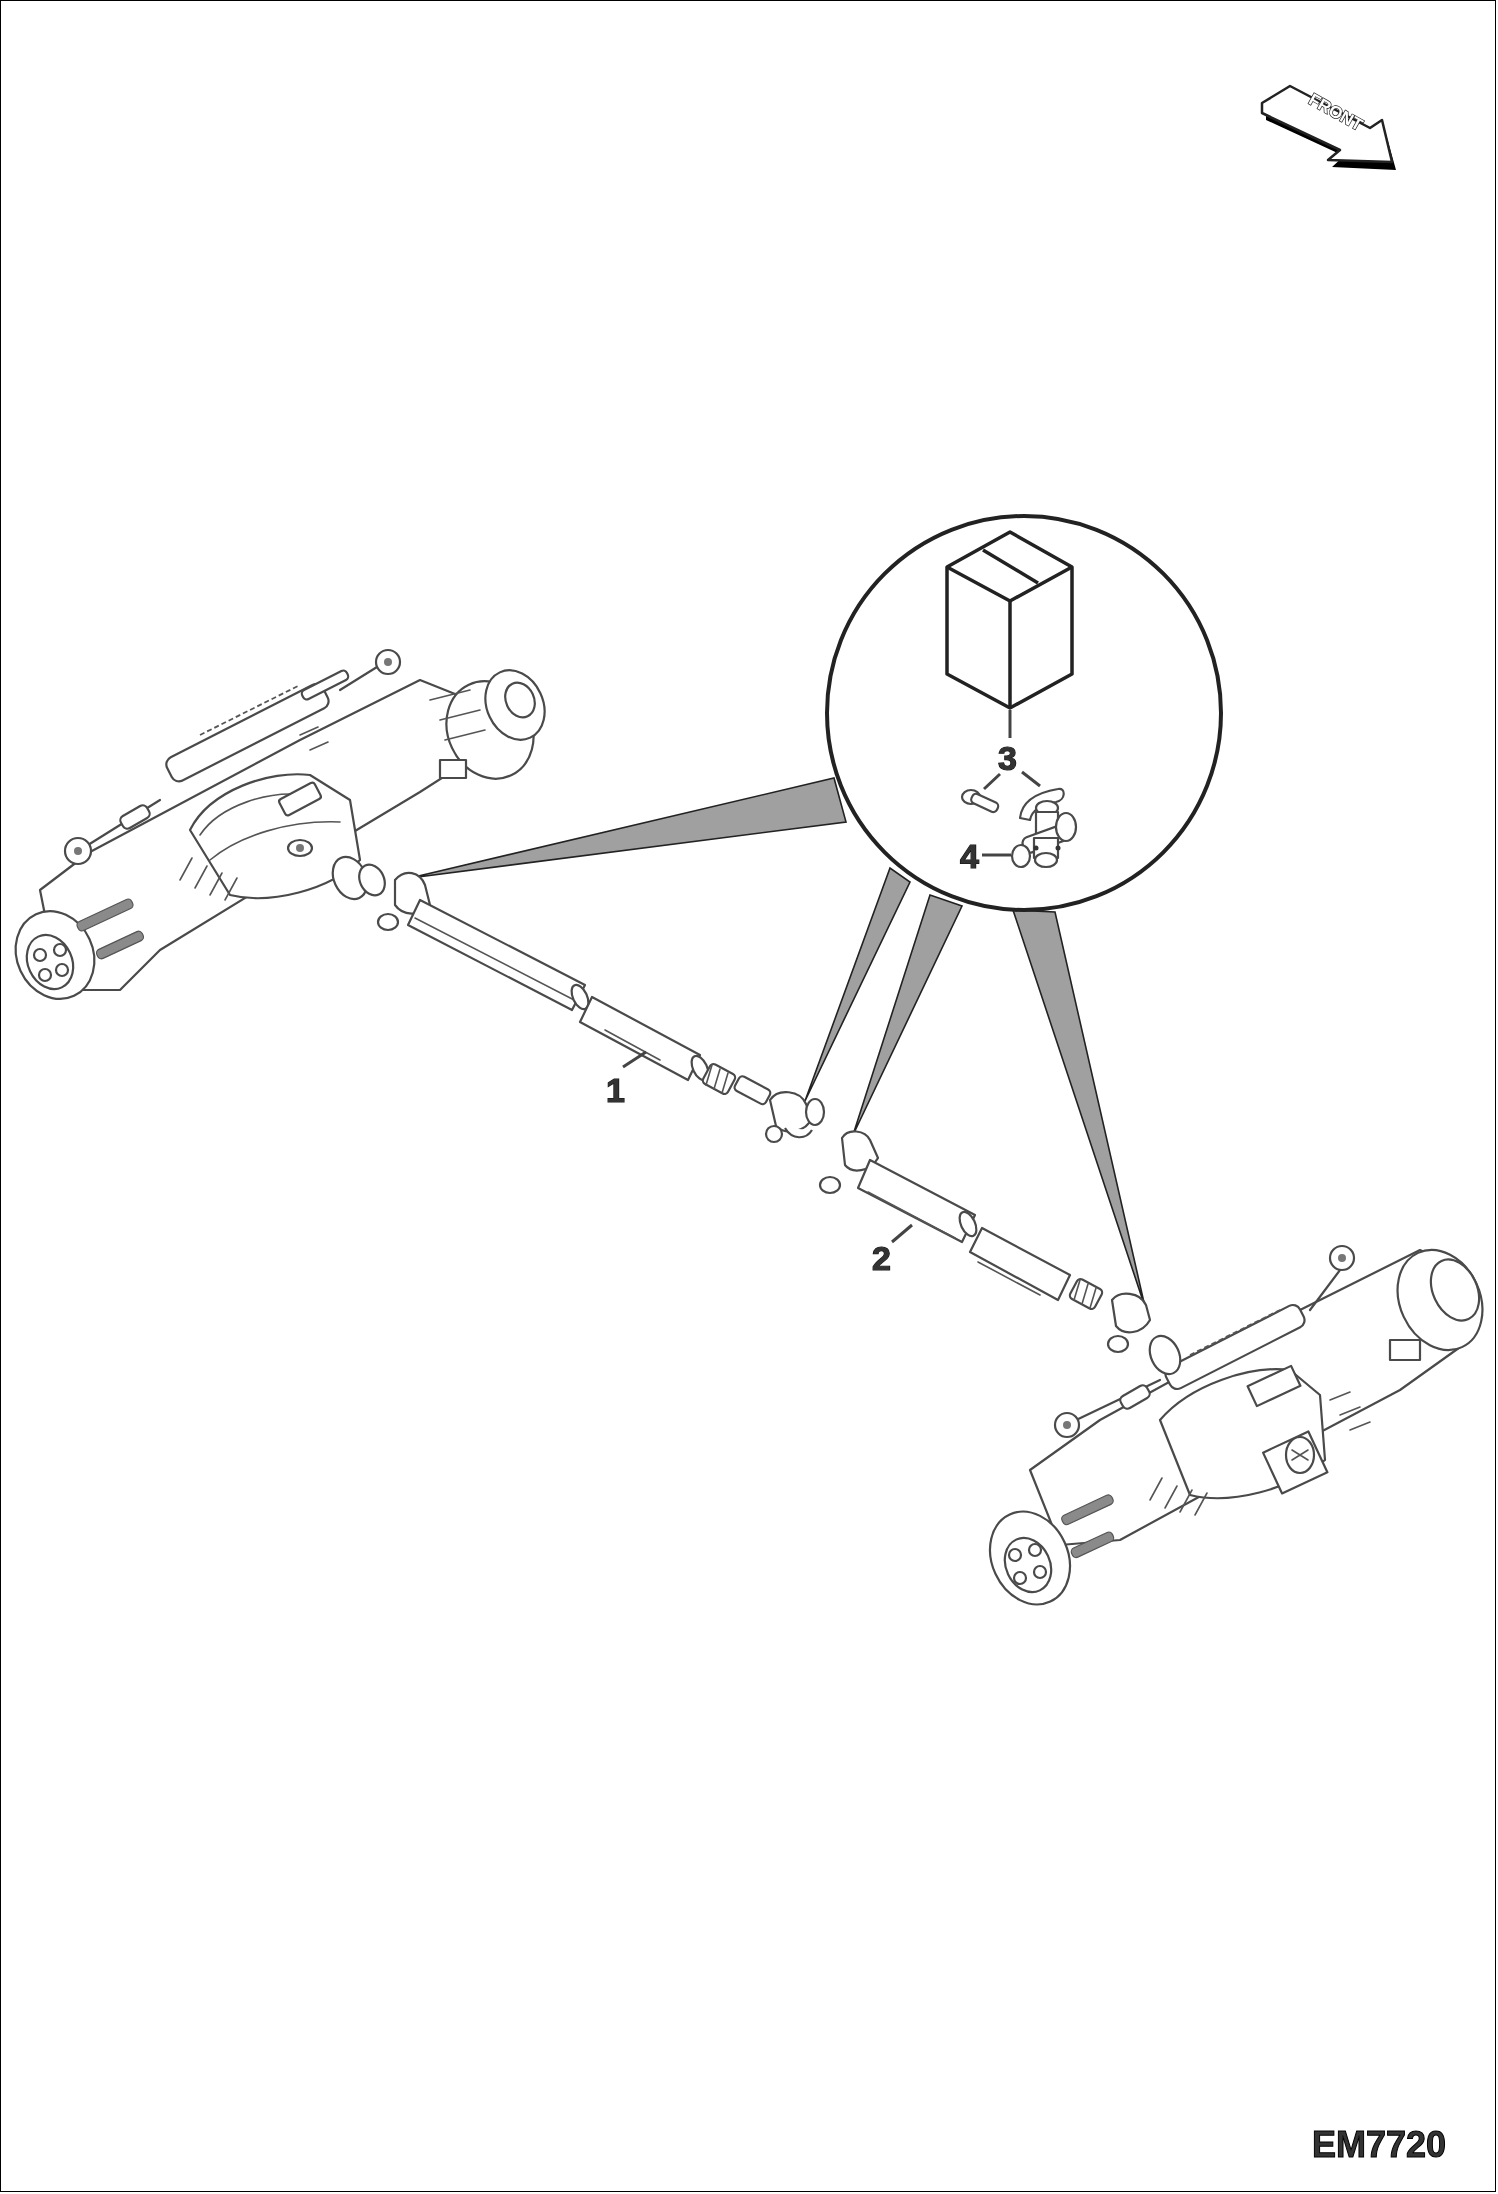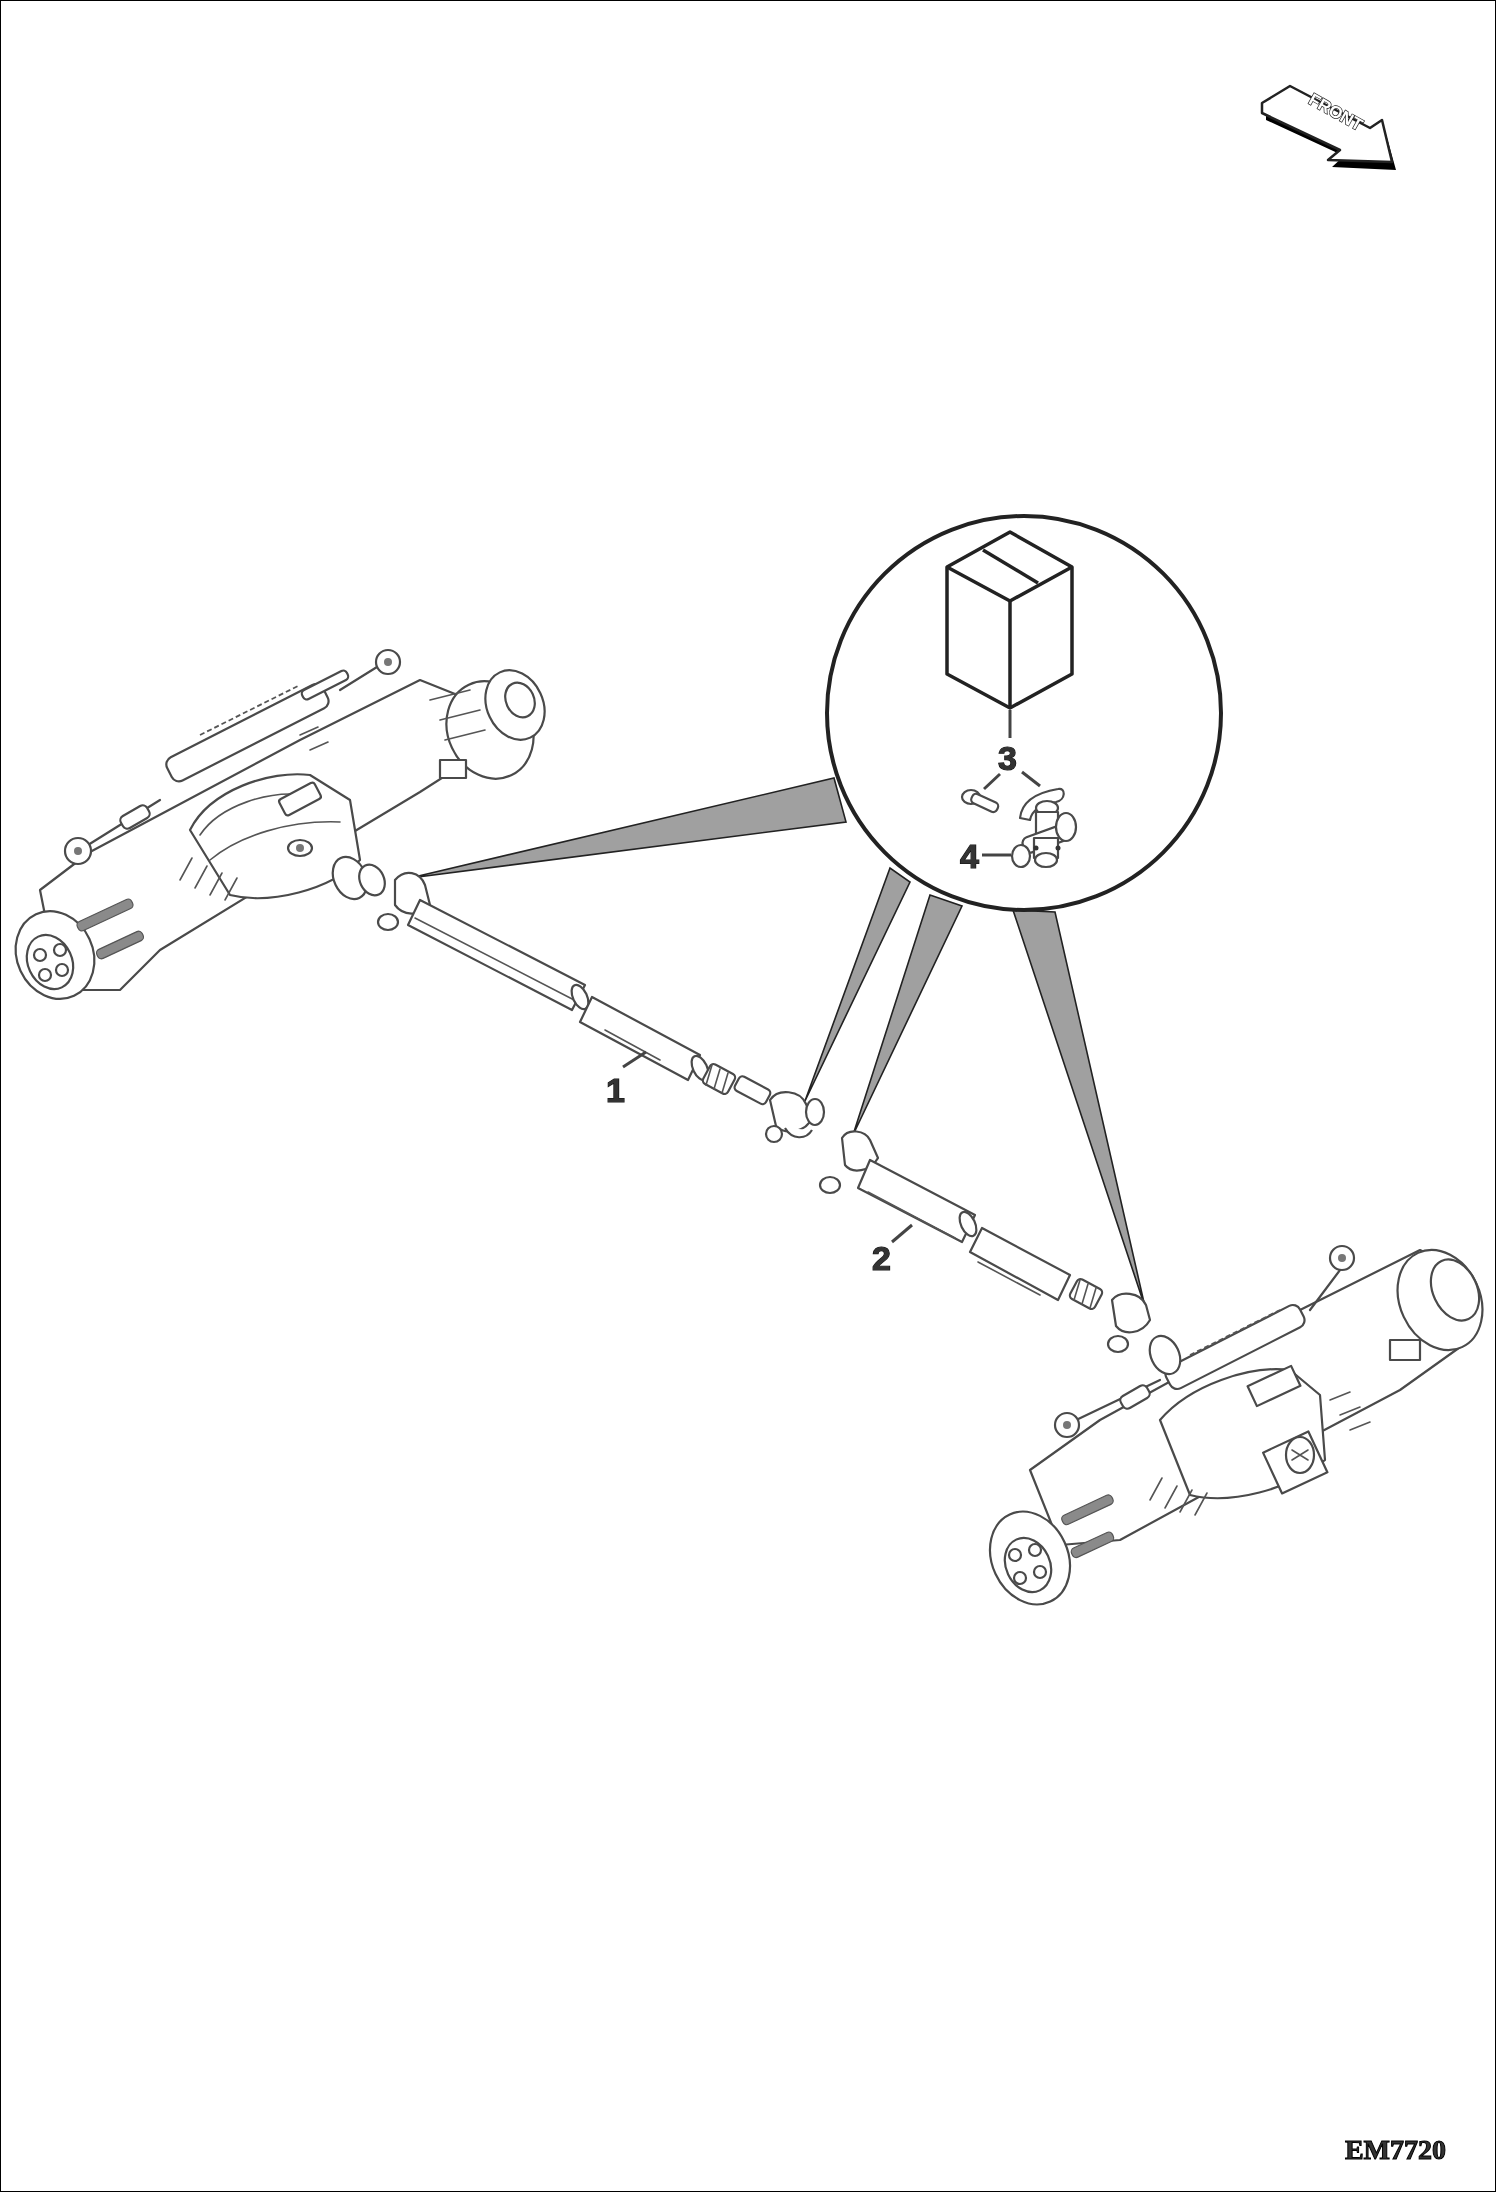--- a/index.html
+++ b/index.html
@@ -9,21 +9,21 @@
   .ln { fill: none; stroke: #4a4a4a; stroke-width: 2.2; stroke-linecap: round; stroke-linejoin: round; }
   .ln-thin { fill: none; stroke: #555; stroke-width: 1.6; stroke-linecap: round; stroke-linejoin: round; }
   .ln-dash { fill: none; stroke: #555; stroke-width: 1.8; stroke-dasharray: 5 3; }
   .fill-w { fill: #fff; stroke: #4a4a4a; stroke-width: 2.2; stroke-linejoin: round; }
   .shade { fill: #8a8a8a; stroke: #555; stroke-width: 1.2; }
   .wedge { fill: #a0a0a0; stroke: #222; stroke-width: 1.6; }
   .callout-circle { fill: #fff; stroke: #222; stroke-width: 4; }
   .box-edge { fill: #fff; stroke: #222; stroke-width: 3.5; stroke-linejoin: round; }
   .leader { stroke: #444; stroke-width: 3; fill: none; }
   .num { font-family: "Liberation Sans", sans-serif; font-weight: bold; font-size: 34px; fill: #333; stroke: #111; stroke-width: 1.2; paint-order: stroke; }
-  .fig-code { position: absolute; right: 52px; bottom: 28px; font-family: Liberation Serif, serif; font-weight: bold; font-size: 28px; color: #333; -webkit-text-stroke: 1px #000; letter-spacing: 0px; }
+  .fig-code { position: absolute; right: 52px; bottom: 28px; font-family: Liberation Sans, sans-serif; font-weight: bold; font-size: 36px; color: #333; -webkit-text-stroke: 1px #000; letter-spacing: 0px; }
   .front-text { font-family: "Liberation Sans", sans-serif; font-weight: bold; font-size: 17px; fill: #fff; stroke: #222; stroke-width: 1.4; paint-order: stroke; }
 </style>
 </head>
 <body>
 
 <div class="frame"></div>
 
 <svg class="art" width="1498" height="2194" viewBox="0 0 1498 2194">
 
   <g>

